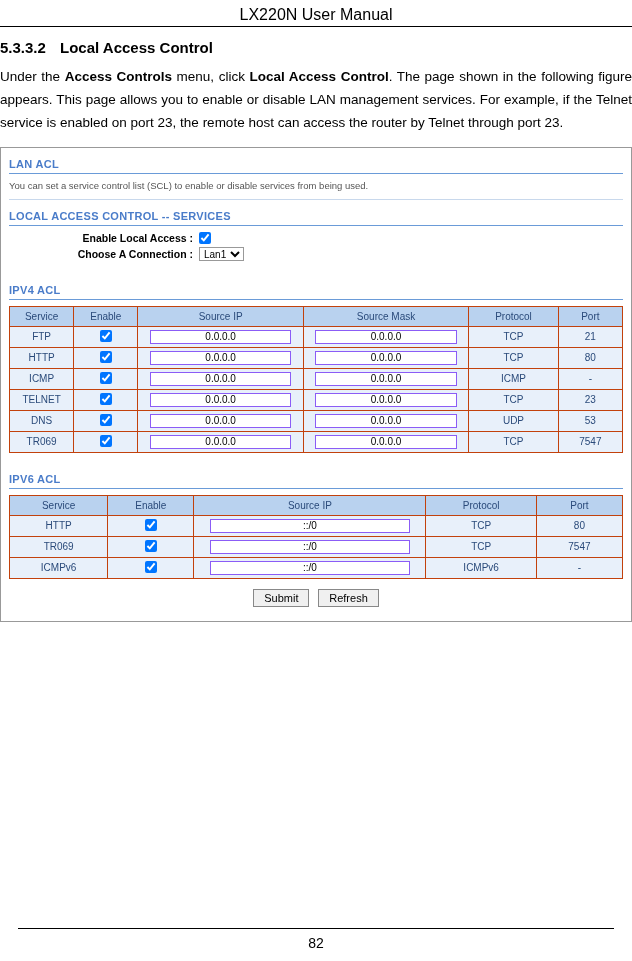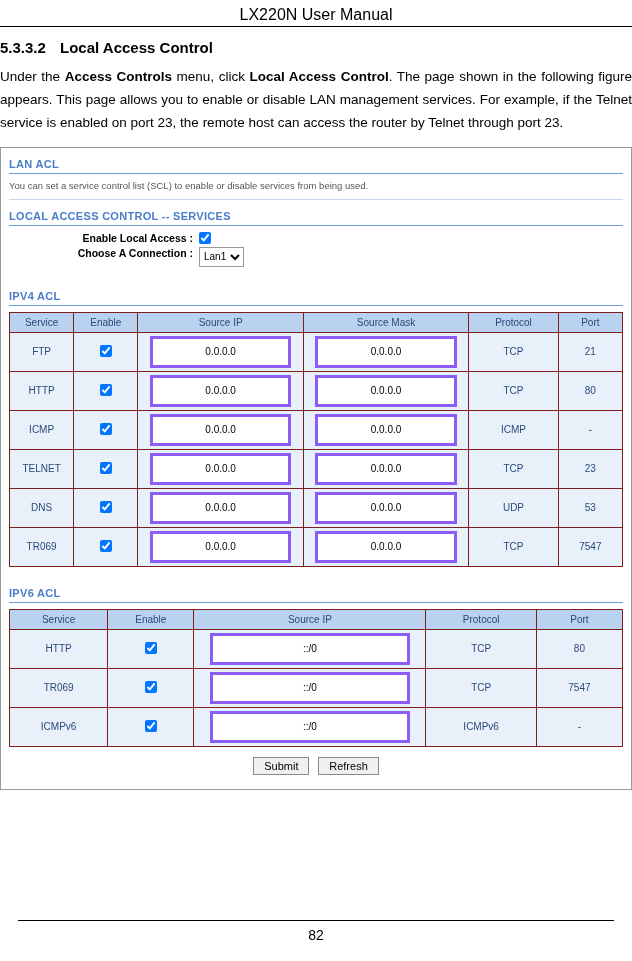--- a/index.html
+++ b/index.html
@@ -8,32 +8,32 @@
     .header-title { text-align: center; font-size: 16px; padding: 6px 0 2px; border-bottom: 1px solid #000; }
     .section-num { font-weight: bold; font-size: 15px; margin: 12px 0 10px; }
     .section-num .num { margin-right: 10px; }
     .body-text { font-size: 13.5px; line-height: 1.7; text-align: justify; margin-bottom: 12px; }
     .body-text b { font-weight: bold; }
     .figure { border: 1px solid #999; padding: 6px 8px 10px; font-size: 10px; }
     .fig-heading { color: #4a7cc9; font-weight: bold; font-size: 11px; margin: 4px 0 3px; letter-spacing: 0.3px; }
     .fig-hr { border: none; border-top: 1px solid #6a9bd8; margin: 2px 0 6px; }
     .fig-desc { color: #555; font-size: 9.5px; margin: 4px 0 8px; }
     .fig-hr-thin { border: none; border-top: 1px solid #c8d8ec; margin: 2px 0 10px; }
-    .form-row { display: flex; align-items: flex-start; margin: 3px 0; }
+    .form-row { display: flex; align-items: center; margin: 3px 0; }
     .form-label { font-weight: bold; font-size: 10.5px; text-align: right; width: 190px; padding-right: 6px; }
     .chk { width: 12px; height: 12px; }
-    .sel { font-size: 10px; height: 20px; border: 1px solid #999; background: #fff; }
-    .tb { width: 100%; border-collapse: separate; border-spacing: 1px; background: #7f1d1d; font-size: 10px; }
+    .sel { font-size: 10px; height: 14px; border: 1px solid #999; background: #fff; }
+    .tb { width: 100%; border-collapse: separate; border-spacing: 1px; background: #c2410c; font-size: 10px; }
     .tb th { background: #b9d2ef; color: #2a4a7a; font-weight: normal; padding: 4px 2px; font-size: 10px; }
     .tb td { background: #e8f0fa; text-align: center; padding: 3px 2px; color: #2a4a7a; vertical-align: middle; }
-    .tb input[type="text"] { width: 88%; height: 32px; font-size: 10px; text-align: center; border: 3px solid #8b5cf6; background: #fff; }
+    .tb input[type="text"] { width: 88%; height: 14px; font-size: 10px; text-align: center; border: 1px solid #8b5cf6; background: #fff; }
     .tb input[type="checkbox"] { width: 12px; height: 12px; }
     .btn-row { text-align: center; margin: 10px 0 4px; }
     .btn-row button { font-size: 11px; padding: 2px 10px; margin: 0 3px; border: 1px solid #888; background: #f0f0f0; cursor: pointer; }
-    .page-num { position: absolute; bottom: 18px; left: 0; right: 0; text-align: center; font-size: 14px; border-top: 1px solid #000; padding-top: 6px; width: 596px; margin: 0 auto; }
+    .page-num { position: absolute; bottom: 10px; left: 0; right: 0; text-align: center; font-size: 14px; border-top: 1px solid #000; padding-top: 6px; width: 596px; margin: 0 auto; }
   </style>
 </head>
 <body>
 
 <div class="page">
   <div class="header-title">LX220N User Manual</div>
 
   <div class="section-num">
     <span class="num">5.3.3.2</span>
     <span>Local Access Control</span>

